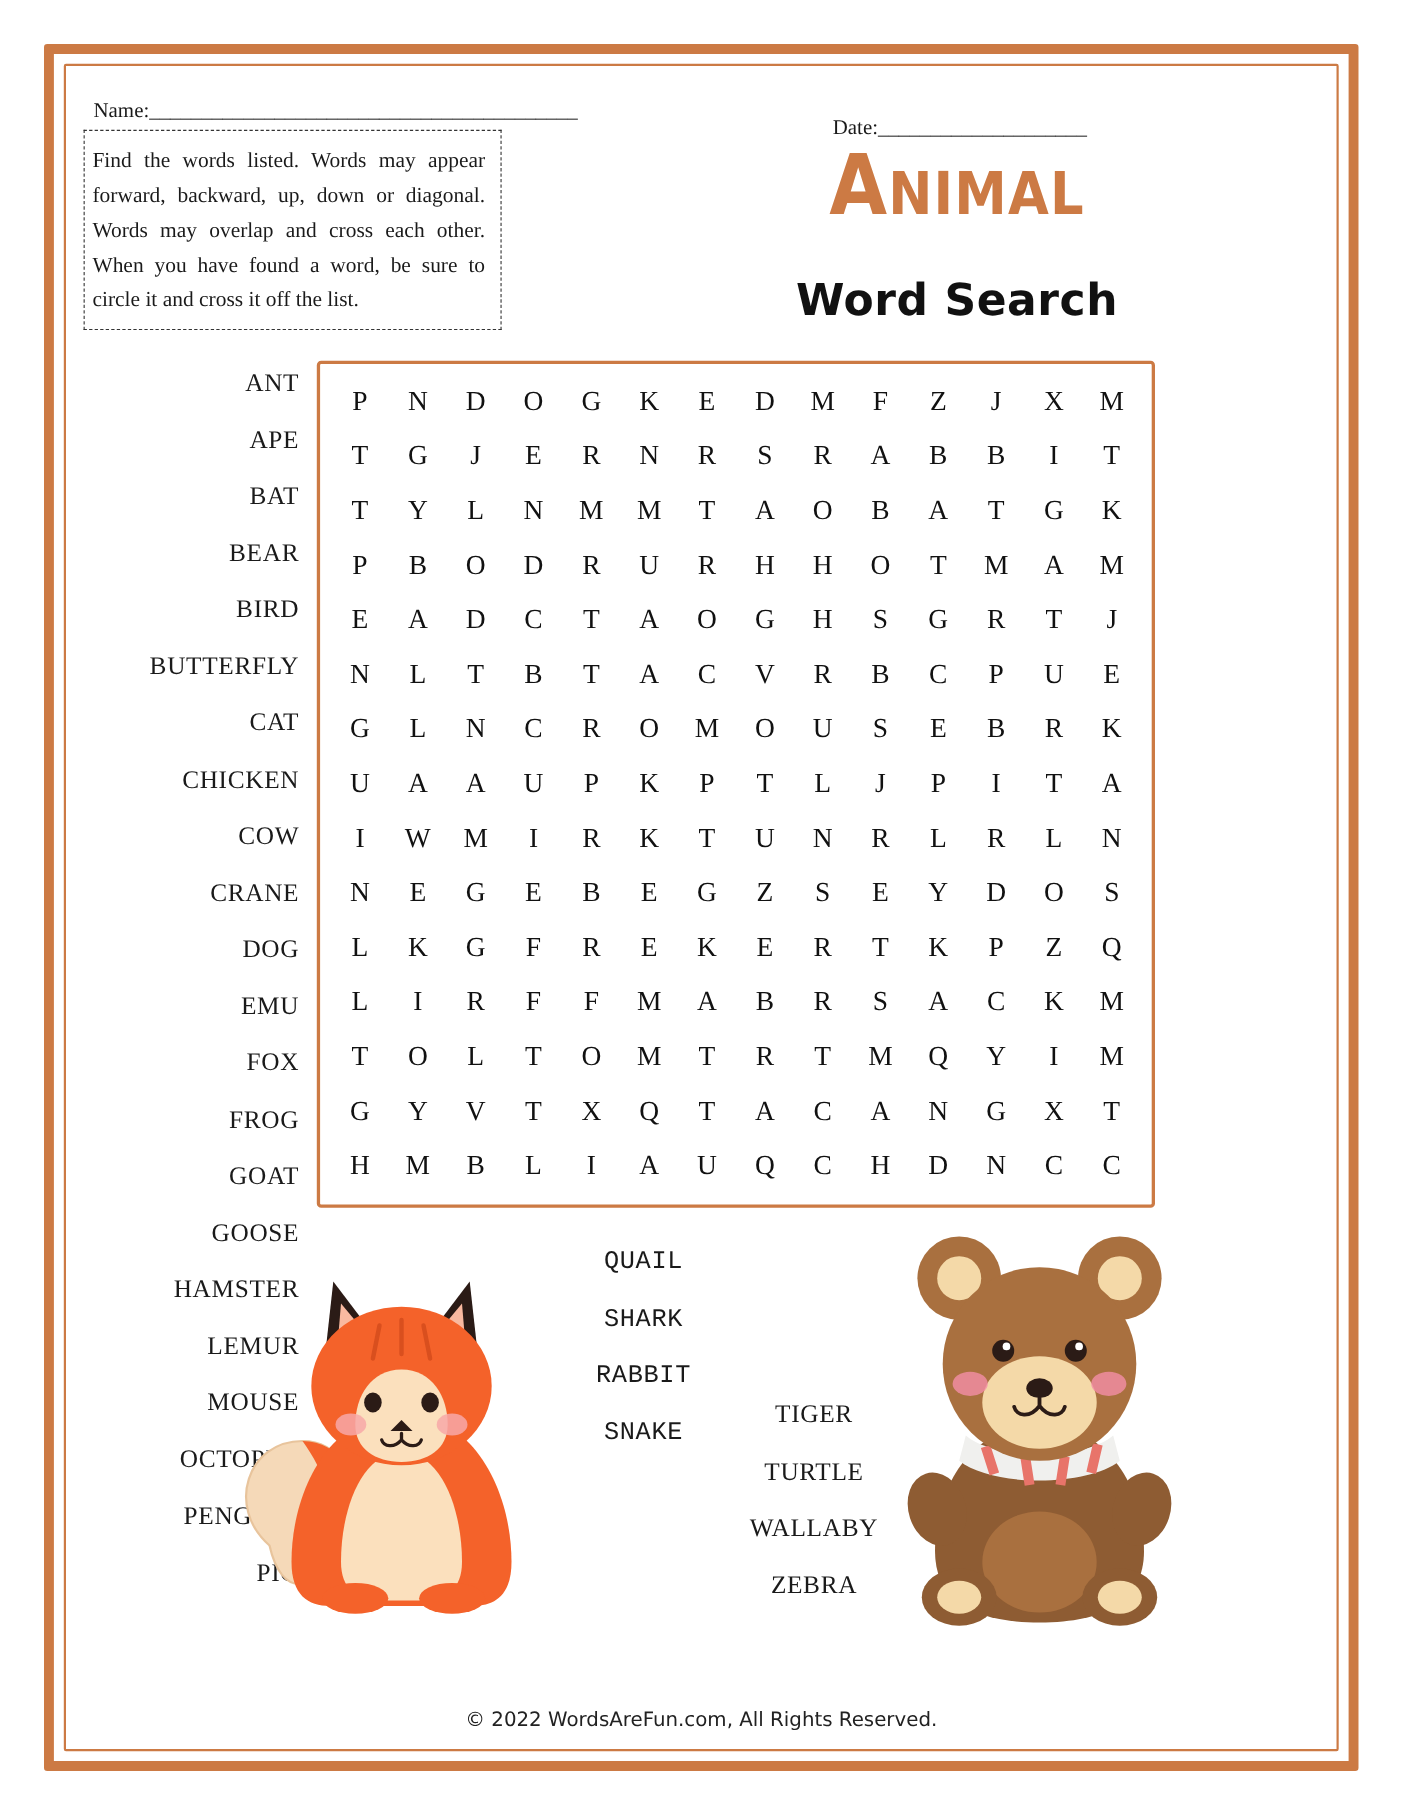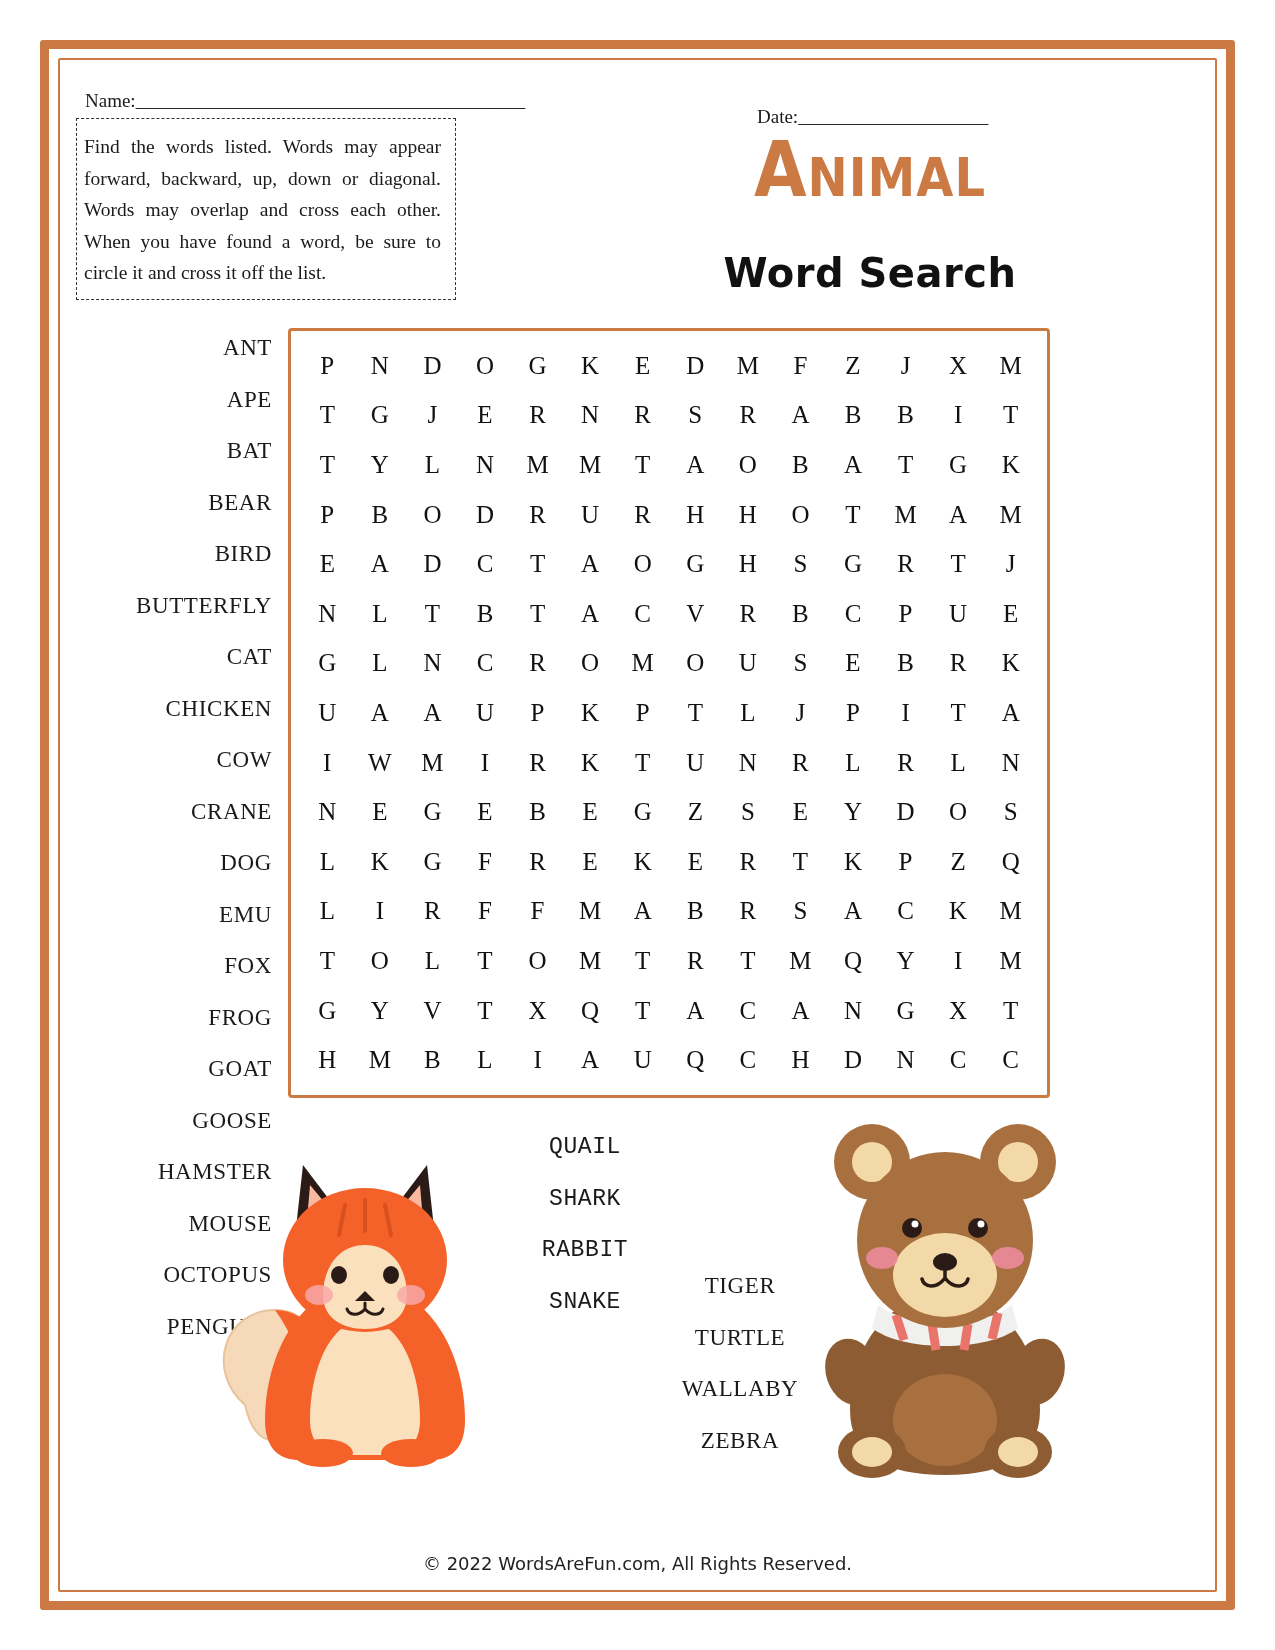--- a/index.html
+++ b/index.html
@@ -243,20 +243,21 @@
       <div class="w">CHICKEN</div>
       <div class="w">COW</div>
       <div class="w">CRANE</div>
       <div class="w">DOG</div>
       <div class="w">EMU</div>
       <div class="w">FOX</div>
       <div class="w">FROG</div>
       <div class="w">GOAT</div>
       <div class="w">GOOSE</div>
       <div class="w">HAMSTER</div>
+      <div class="w">LEMUR</div>
       <div class="w">MOUSE</div>
       <div class="w">OCTOPUS</div>
       <div class="w">PENGUIN</div>
       <div class="w">PIG</div>
     </div>
   <div class="wordlist-mid">
       <div class="w">QUAIL</div>
       <div class="w">SHARK</div>
       <div class="w">RABBIT</div>
       <div class="w">SNAKE</div>

